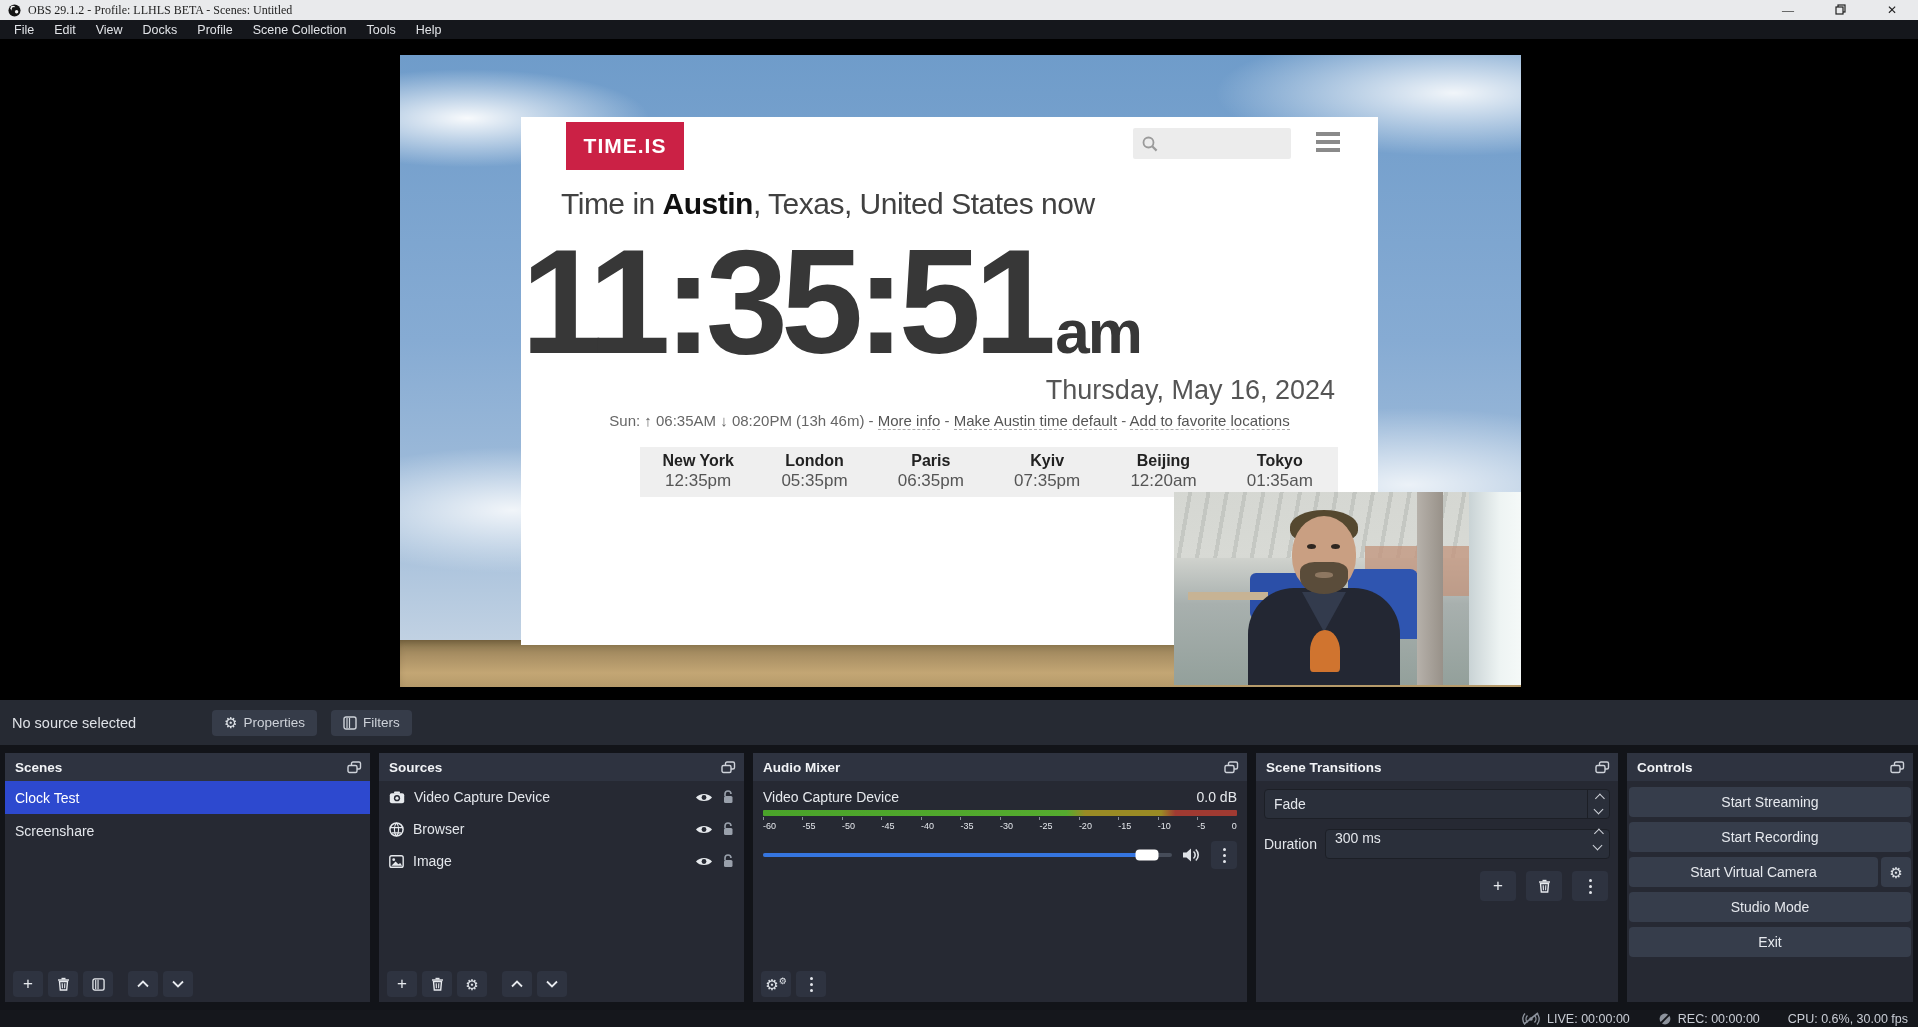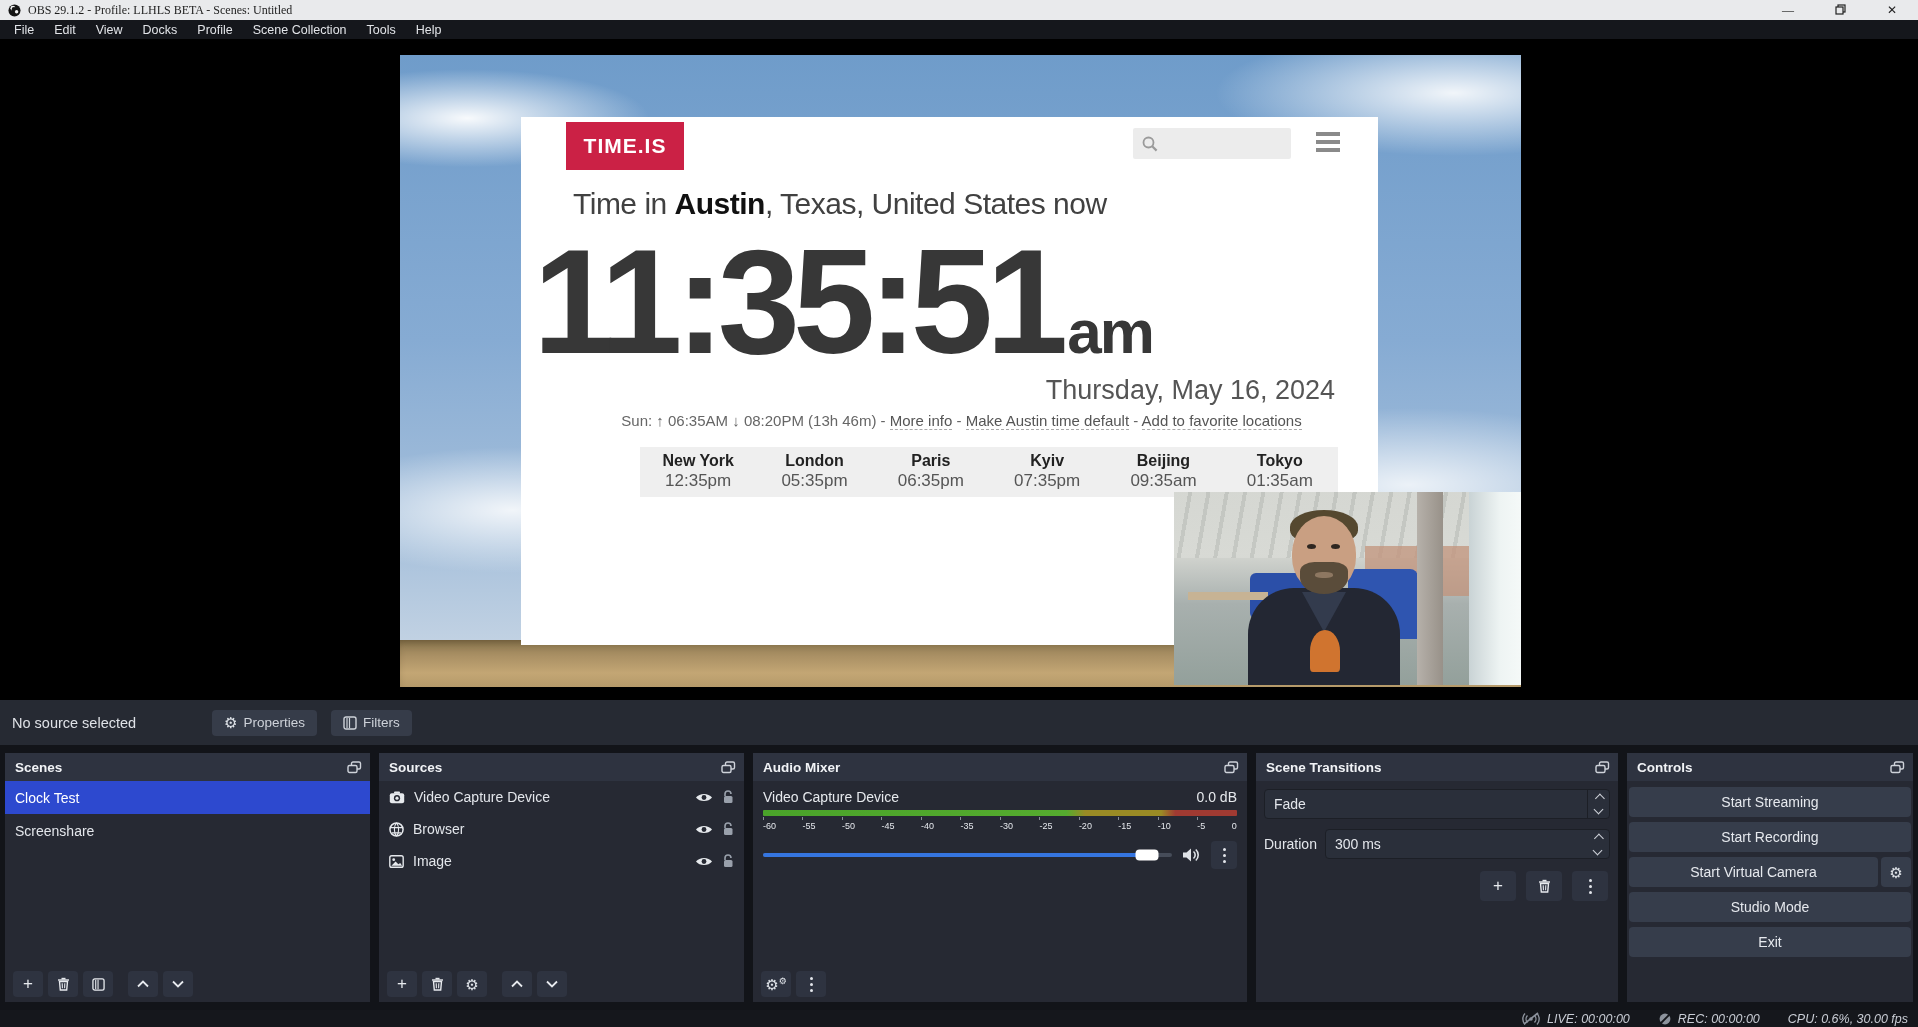--- a/index.html
+++ b/index.html
@@ -25,21 +25,21 @@
       radial-gradient(ellipse 340px 90px at 94% 6%, rgba(255,255,255,.9), rgba(255,255,255,0) 70%),
       radial-gradient(ellipse 300px 90px at 10% 72%, rgba(255,255,255,.85), rgba(255,255,255,0) 70%),
       radial-gradient(ellipse 360px 110px at 90% 68%, rgba(255,255,255,.8), rgba(255,255,255,0) 70%),
       radial-gradient(ellipse 500px 130px at 50% 92%, rgba(255,255,255,.55), rgba(255,255,255,0) 70%),
       linear-gradient(180deg,#6f9cca 0%,#86abd3 45%,#a9c2dc 78%,#cdd9e6 100%); }
   .desert { position:absolute; left:0; bottom:0; width:100%; height:47px;
     background:linear-gradient(180deg,#8c7850 0%,#ab9165 35%,#c3a674 70%,#b59a6a 100%);
     box-shadow: inset 0 6px 8px -4px rgba(60,45,20,.45); }
 
   
-  .webpage { position:absolute; left:121px; top:62px; width:857px; height:528px; background:#fff; color:#333;padding-left:12px; }
+  .webpage { position:absolute; left:121px; top:62px; width:857px; height:528px; background:#fff; color:#333; }
   .site-logo { position:absolute; left:45px; top:5px; width:118px; height:48px; background:#cb2145;
     color:#fff; font-weight:bold; font-size:21px; letter-spacing:1px; display:flex; align-items:center; justify-content:center; }
   .searchbox { position:absolute; left:612px; top:11px; width:158px; height:31px; background:#ececec;
     border-radius:2px; display:flex; align-items:center; padding-left:8px; }
   .hamburger { position:absolute; left:795px; top:15px; width:24px; display:flex; flex-direction:column; gap:4px; }
   .hamburger div { height:4px; background:#8a8a8a; }
   .page-heading { margin:70px 0 0 40px; font-size:30px; color:#414141; letter-spacing:-0.5px; }
   .page-heading b { color:#111; }
   .bigtime { text-align:left; margin-top:6px; font-size:148px; font-weight:bold; color:#373737;
     line-height:1.02; letter-spacing:-7px; white-space:nowrap; }
@@ -122,36 +122,36 @@
     display:flex; align-items:center; font-size:14px; color:#e3e6eb; }
   .combo .val { flex:1; padding-left:9px; }
   .combo .spin { width:22px; align-self:stretch; border-left:1px solid #1c1f26; display:flex; flex-direction:column;
     align-items:center; justify-content:center; gap:4px; }
   .chev { width:7px; height:7px; border-left:1.6px solid #cfd3da; border-bottom:1.6px solid #cfd3da; }
   .chev.up { transform:rotate(135deg) translate(-1px,-1px); }
   .chev.down { transform:rotate(-45deg); }
   .durrow { display:flex; align-items:center; margin:10px 8px 0 8px; gap:8px; }
   .durlabel { font-size:14px; color:#e3e6eb; }
   .spinbox { flex:1; height:30px; background:#2a2f3a; border:1px solid #1c1f26; border-radius:4px;
-    display:flex; align-items:center; font-size:14px; color:#e3e6eb; }
+    display:flex; font-size:14px; color:#e3e6eb; }
   .spinbox .val { flex:1; padding-left:9px; }
   .spinbox .spin { width:24px; display:flex; flex-direction:column; align-items:center; gap:5px; }
   .transbtns { display:flex; justify-content:flex-end; gap:10px; margin:12px 10px 0 0; }
   .transbtns .tbtn { width:36px; height:30px; }
 
   
   .ctrlstack { display:flex; flex-direction:column; gap:5px; padding:6px 2px 0 2px; }
   .ctrlrow { display:flex; gap:3px; }
   .cbtn { flex:1; height:30px; background:#363d4b; border-radius:4px; color:#e6e9ee; font-size:14px;
     display:flex; align-items:center; justify-content:center; }
   .cbtn.square { flex:0 0 30px; }
 
   
   .statusbar { height:17px; background:#15171c; display:flex; align-items:center; justify-content:flex-end;
-    gap:10px; padding-right:10px; font-size:12.5px; color:#c9cdd5;font-style:italic; }
+    gap:10px; padding-right:10px; font-size:12.5px; color:#c9cdd5; }
   .statgroup { display:flex; align-items:center; gap:6px; margin-left:18px; }
 
   .icon { display:inline-flex; align-items:center; justify-content:center; }
   .gear { color:#dfe3e8; font-size:15px; line-height:1; }
 </style>
 </head>
 <body>
 
 <div class="titlebar">
   <svg class="obslogo" viewBox="0 0 16 16">
@@ -222,21 +222,21 @@
         <div class="clockcell">
           <div class="city">Paris</div>
           <div class="ctime">06:35pm</div>
         </div>
         <div class="clockcell">
           <div class="city">Kyiv</div>
           <div class="ctime">07:35pm</div>
         </div>
         <div class="clockcell">
           <div class="city">Beijing</div>
-          <div class="ctime">09:35am</div>
+          <div class="ctime">12:20am</div>
         </div>
         <div class="clockcell">
           <div class="city">Tokyo</div>
           <div class="ctime">01:35am</div>
         </div>
       </div>
     </div>
 
     <div class="webcam">
       <div class="wc-ceiling"></div>

